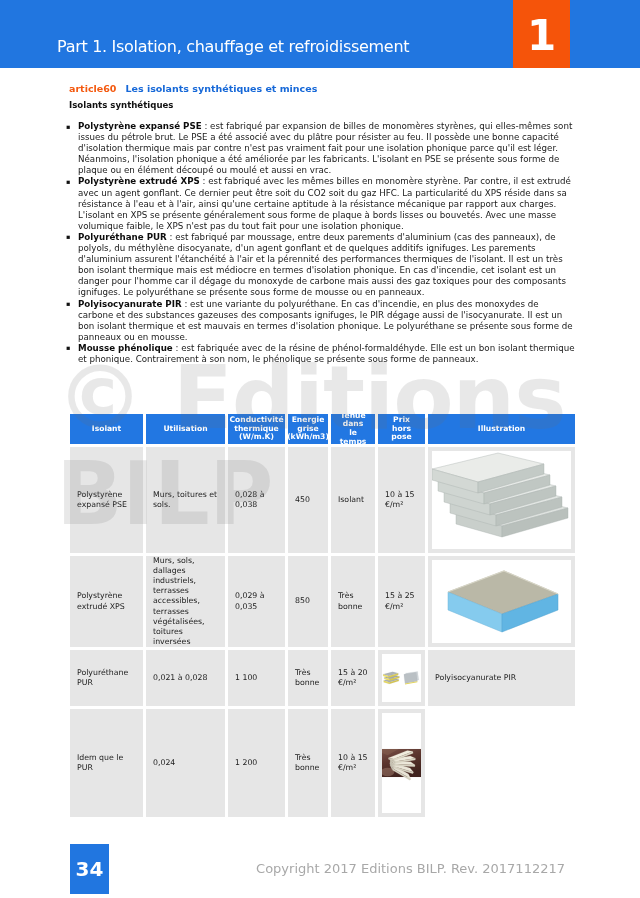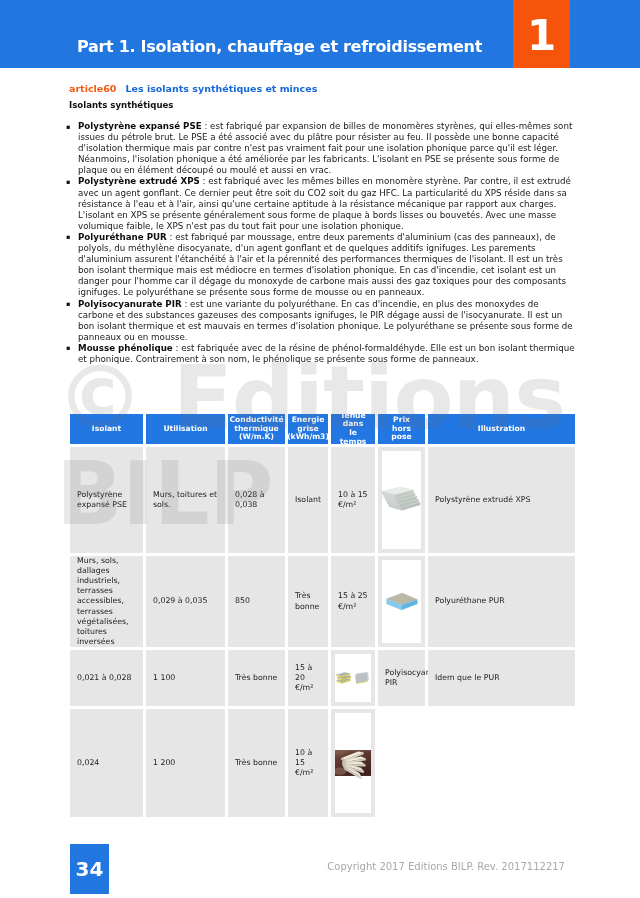--- a/index.html
+++ b/index.html
@@ -3,22 +3,22 @@
 <meta charset="utf-8">
 <style>
   html,body{margin:0;padding:0;}
   body{
     width:640px;height:898px;position:relative;background:#ffffff;
     font-family:"DejaVu Sans","Liberation Sans",sans-serif;
     overflow:hidden;color:#1a1a1a;
   }
   
   .header-bar{position:absolute;left:0;top:0;width:640px;height:68px;background:#2176e0;z-index:2;}
-  .header-title{position:absolute;left:57px;top:37px;color:#ffffff;font-weight:bold;
-    font-size:16px;letter-spacing:-0.3px;white-space:nowrap;margin-left:20px;}
+  .header-title{position:absolute;left:57px;top:37px;color:#ffffff;font-weight:normal;
+    font-size:16px;letter-spacing:-0.3px;white-space:nowrap;}
   .chapter-box{position:absolute;left:513px;top:0;width:57px;height:68px;background:#f5540a;
     display:flex;align-items:center;justify-content:center;}
   .chapter-box span{color:#ffffff;font-weight:bold;font-size:42px;line-height:1;padding-top:4px;}
   
   .article-line{position:absolute;left:69px;top:83px;font-size:9.5px;font-weight:bold;white-space:nowrap;}
   .article-label{color:#f4590f;margin-right:9px;}
   .article-title{color:#1668d8;}
   .section-title{position:absolute;left:69px;top:100px;font-size:8.6px;font-weight:bold;color:#111111;}
   
   .bullets{position:absolute;left:66px;top:121px;width:509px;height:292px;overflow:hidden;z-index:1;}
@@ -38,21 +38,21 @@
   .td{background:#e6e6e6;font-size:7.8px;line-height:1.3;color:#222222;
     display:flex;align-items:center;padding:3px 4px 3px 7px;}
   .td-pic{background:#e6e6e6;display:flex;align-items:center;justify-content:center;padding:4px;}
   .pic{background:#ffffff;width:100%;height:100%;display:flex;align-items:center;justify-content:center;overflow:hidden;}
   .pic svg{width:100%;height:100%;display:block;}
   
   .page-num-box{position:absolute;left:70px;top:844px;width:39px;height:50px;background:#2176e0;
     display:flex;align-items:center;justify-content:center;}
   .page-num-box span{color:#ffffff;font-size:20px;font-weight:bold;}
   .copyright{position:absolute;left:68px;top:861px;width:497px;text-align:right;
-    font-size:10px;color:#a8a8a8;}
+    font-size:13px;color:#a8a8a8;}
 </style>
 </head>
 <body>
 
 <div class="header-bar">
   <div class="header-title">Part 1. Isolation, chauffage et refroidissement</div>
   <div class="chapter-box">
     <span>1</span>
   </div>
 </div>
@@ -89,20 +89,21 @@
   <div class="th">Utilisation</div>
   <div class="th">Conductivité thermique (W/m.K)</div>
   <div class="th">Energie grise (kWh/m3)</div>
   <div class="th">Tenue dans le temps</div>
   <div class="th">Prix hors pose</div>
   <div class="th">Illustration</div>
 
   <div class="td">Polystyrène expansé PSE</div>
   <div class="td">Murs, toitures et sols.</div>
   <div class="td">0,028 à 0,038</div>
+  <div class="td">450</div>
   <div class="td">Isolant</div>
   <div class="td">10 à 15 €/m²</div>
   <div class="td-pic">
     <div class="pic">
       <svg viewBox="0 0 139 98" preserveAspectRatio="xMidYMid meet">
         <rect width="139" height="98" fill="#ffffff"></rect>
         <g stroke="#aab1ad" stroke-width="0.4">
           <g>
               <polygon points="24,62 90,46 136,57 70,75" fill="#dfe3e0"></polygon>
               <polygon points="24,62 70,75 70,86 24,73" fill="#c9cfcb"></polygon>

